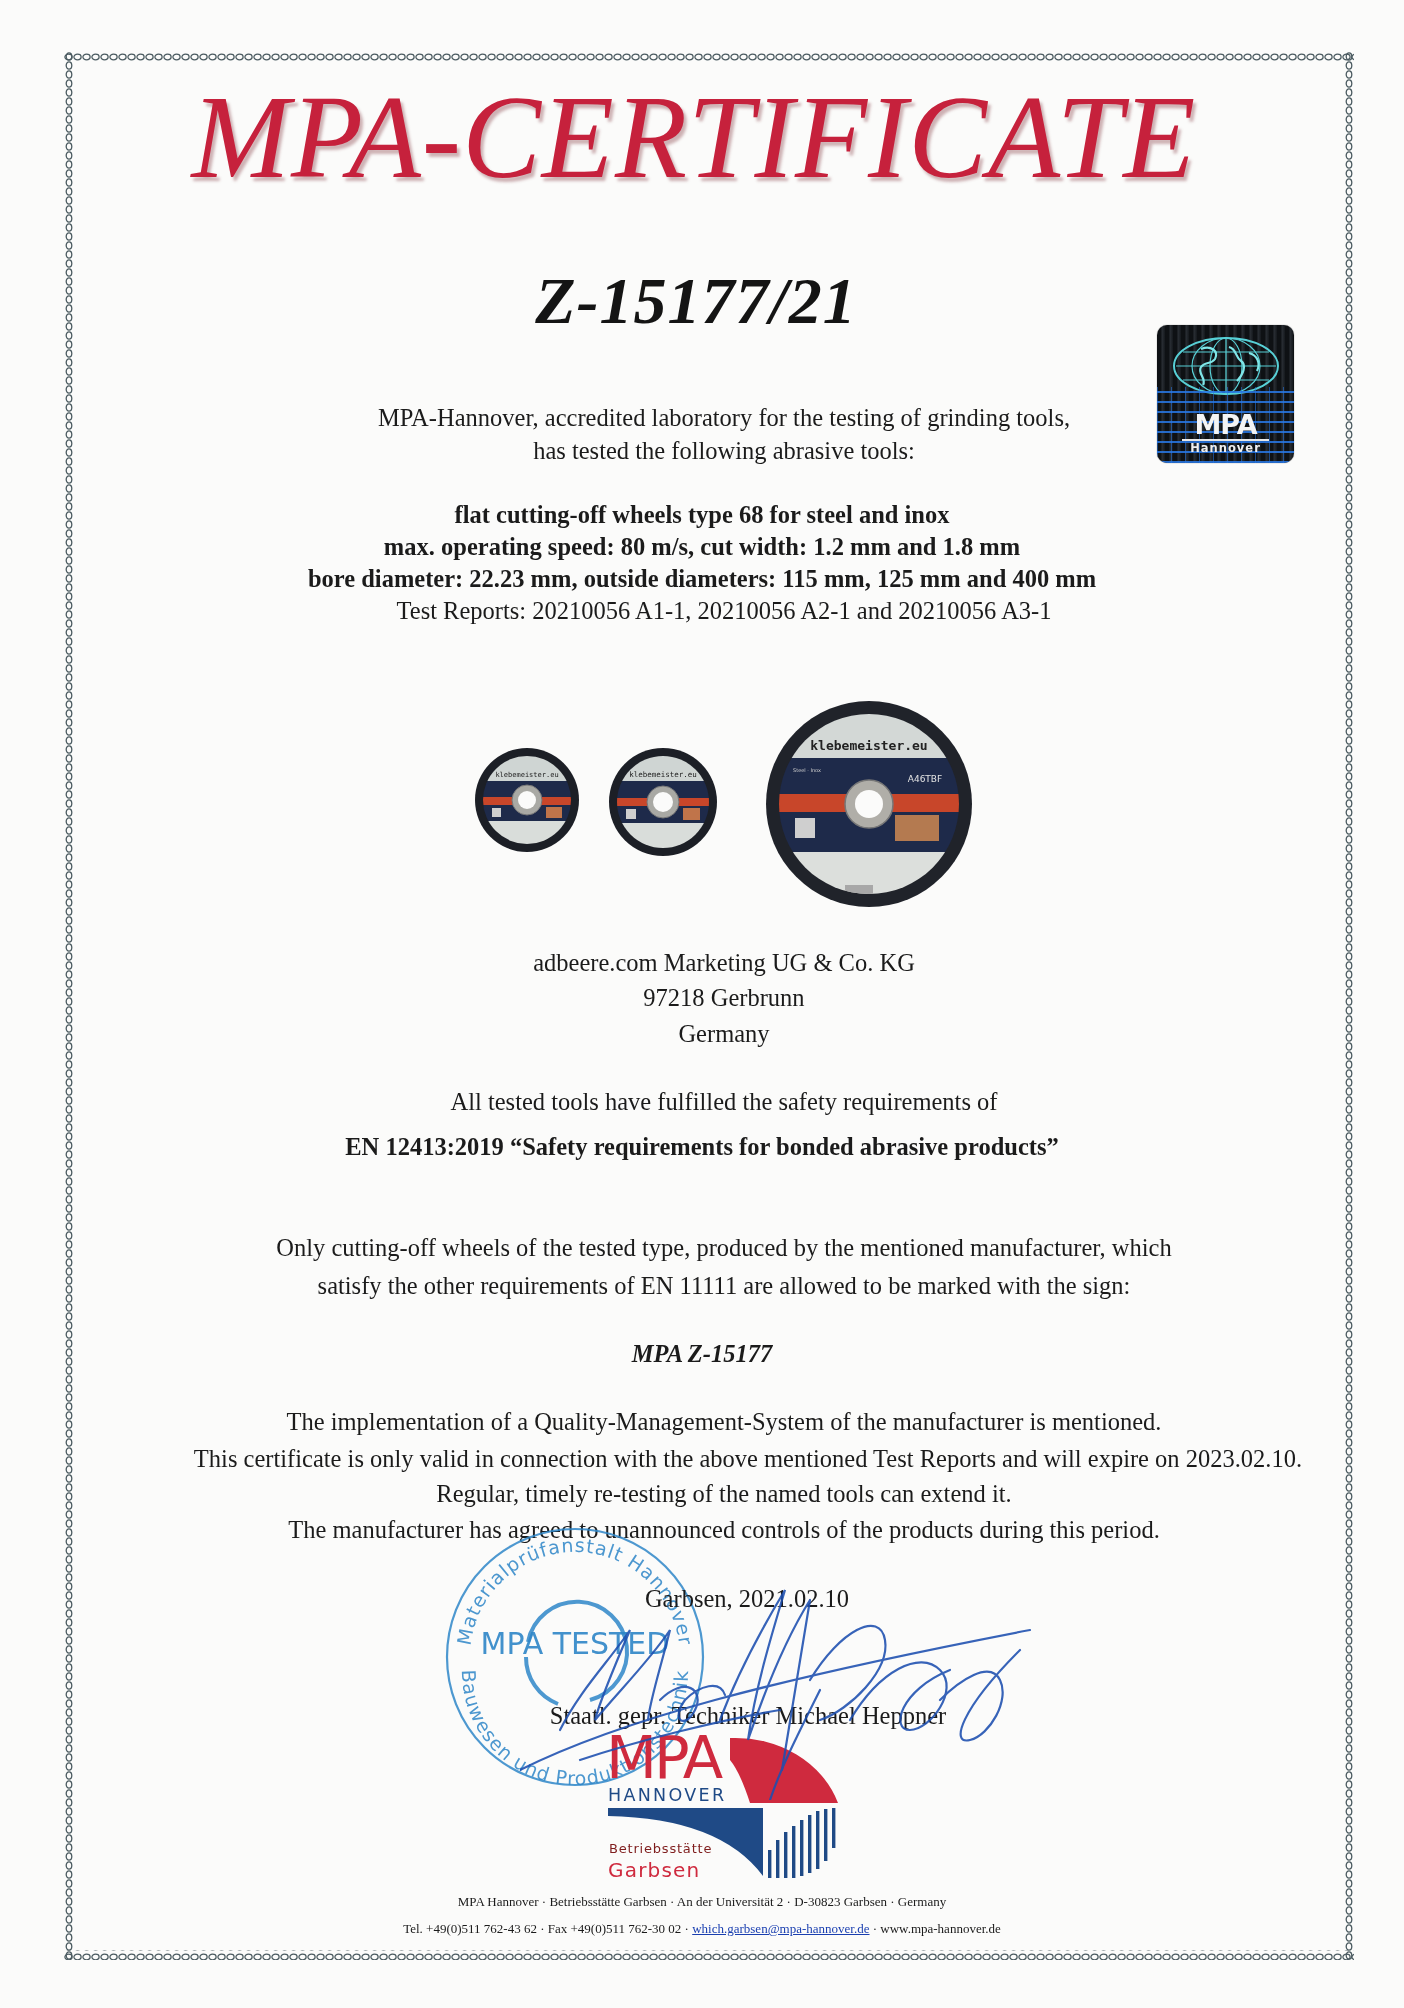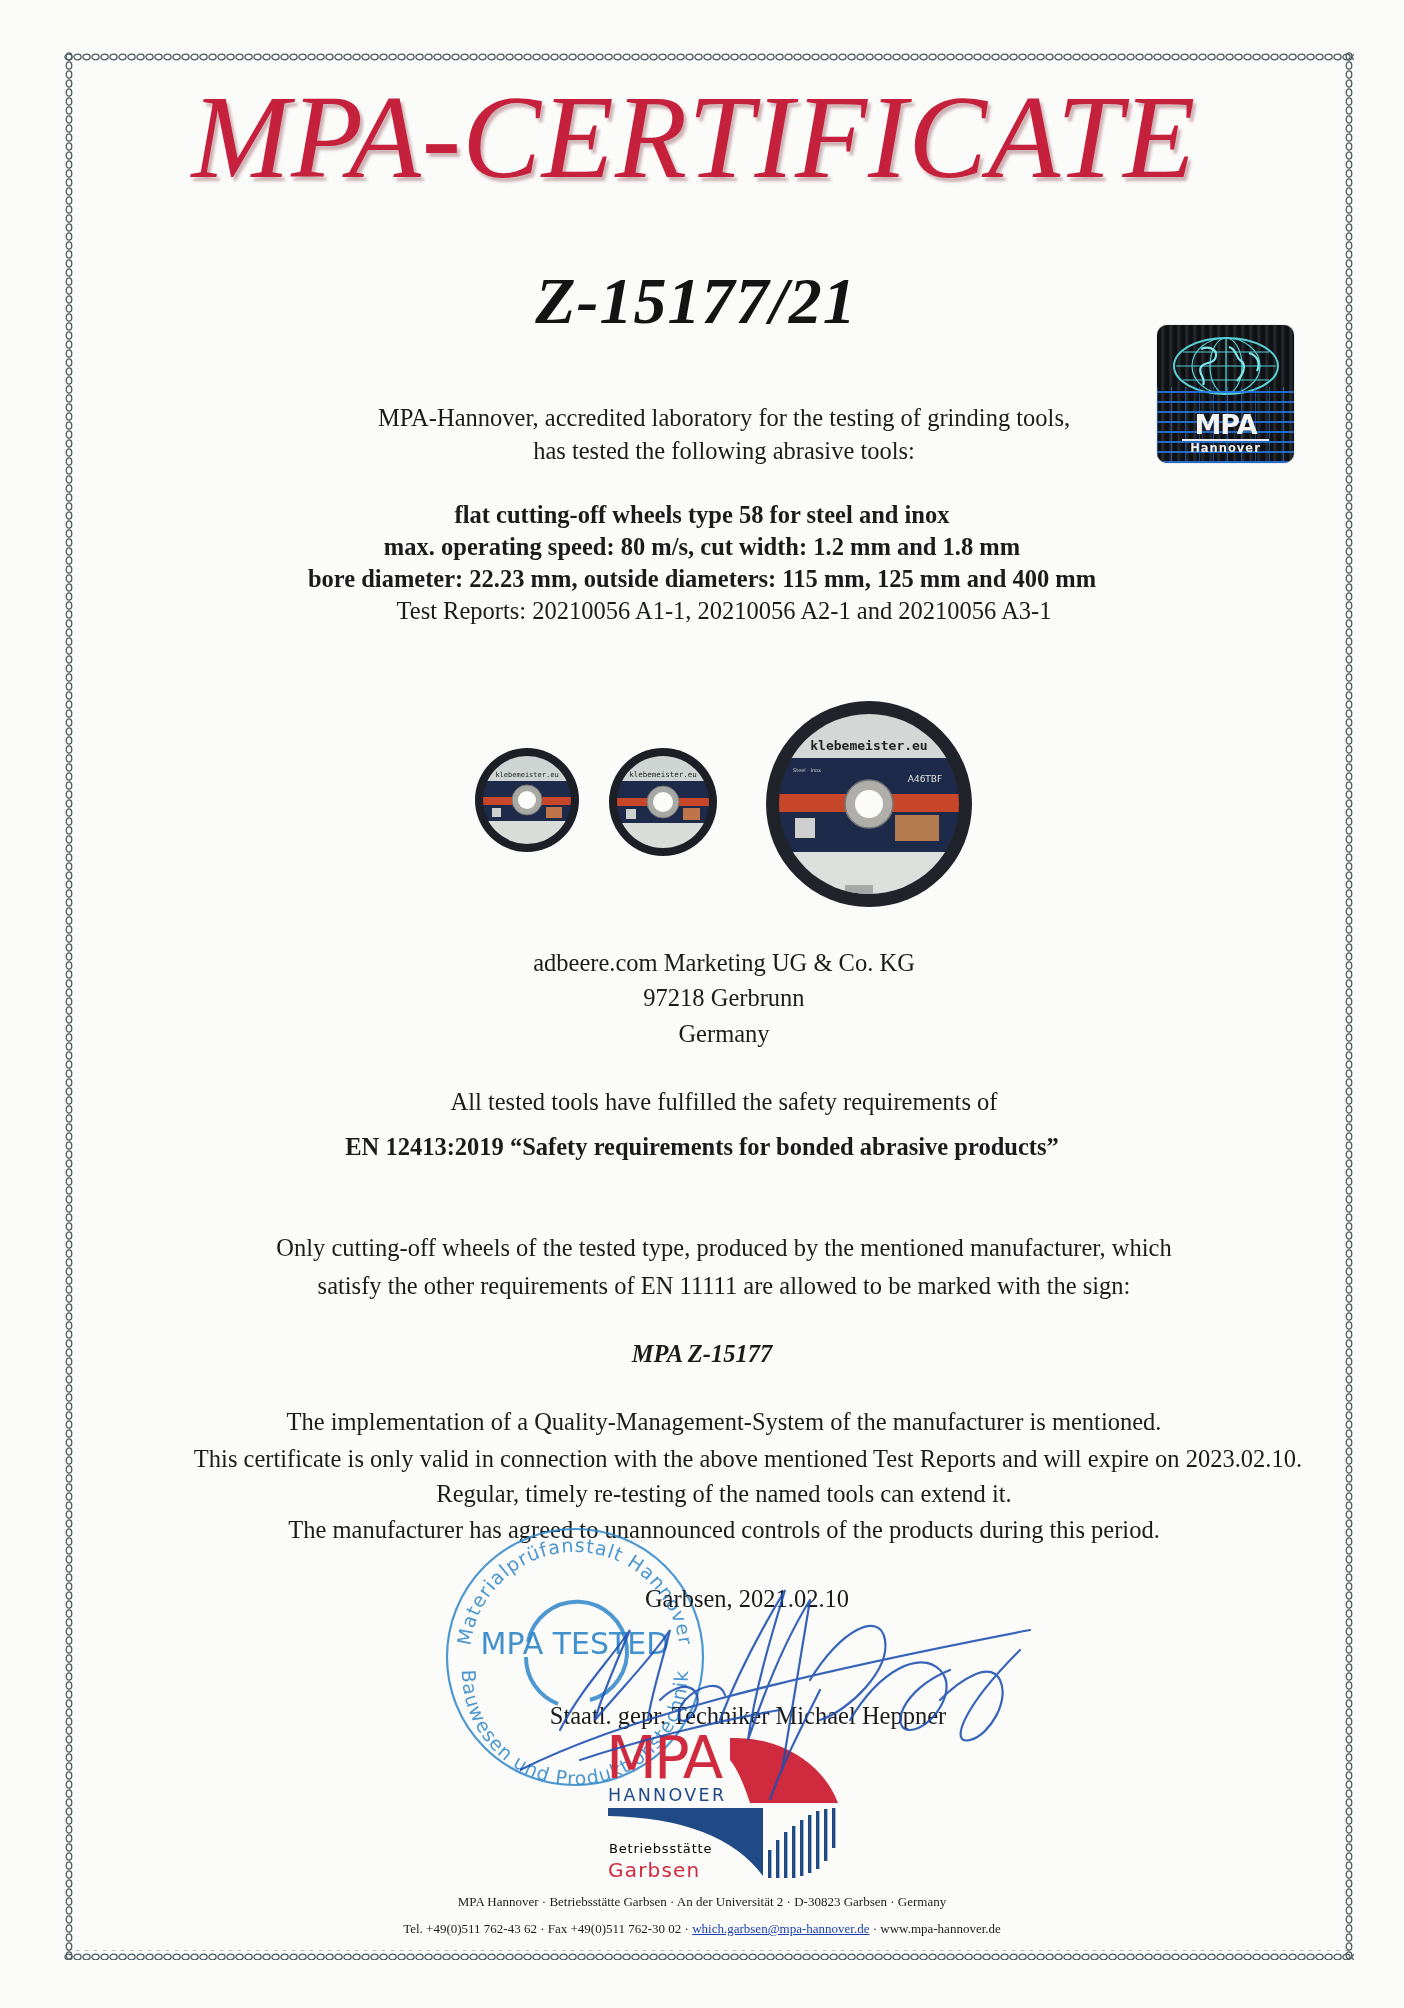--- a/index.html
+++ b/index.html
@@ -57,21 +57,21 @@
     position:absolute; left:606px; top:1728px; font-family:"DejaVu Sans", sans-serif;
     font-size:58px; color:#cf2a3e; letter-spacing:-3px; line-height:60px; font-weight:normal;
     transform:scaleX(1.02); transform-origin:left;
   }
   .logo-hannover {
     position:absolute; left:608px; top:1786px; font-family:"DejaVu Sans", sans-serif;
     font-size:17.5px; color:#1f4a86; letter-spacing:2.3px; line-height:18px;
   }
   .logo-betrieb {
     position:absolute; left:609px; top:1842px; font-family:"DejaVu Sans", sans-serif;
-    font-size:13px; color:#000000; letter-spacing:0.8px; line-height:14px;
+    font-size:13px; color:#7f1d1d; letter-spacing:0.8px; line-height:14px;
   }
   .logo-garbsen {
     position:absolute; left:608px; top:1857px; font-family:"DejaVu Sans", sans-serif;
     font-size:20px; color:#cf2a3e; letter-spacing:1.2px; line-height:26px;
   }
   .wheel { position:absolute; }
 </style>
 </head>
 <body>
 
@@ -108,21 +108,21 @@
   </svg>
   <div class="holo-grid"></div>
   <div class="holo-mpa">MPA</div>
   <div class="abs" style="left:25px;top:114px;width:87px;height:2px;background:#e8e8e8"></div>
   <div class="holo-han">Hannover</div>
 </div>
 
 <div class="center-line body-text" style="top:403px">MPA-Hannover, accredited laboratory for the testing of grinding tools,</div>
 <div class="center-line body-text" style="top:436px">has tested the following abrasive tools:</div>
 
-<div class="center-line bold-text" style="top:500px">flat cutting-off wheels type 58 for steel and inox</div>
+<div class="center-line bold-text" style="top:500px">flat cutting-off wheels type 68 for steel and inox</div>
 <div class="center-line bold-text" style="top:532px">max. operating speed: 80 m/s, cut width: 1.2 mm and 1.8 mm</div>
 <div class="center-line bold-text" style="top:564px">bore diameter: 22.23 mm, outside diameters: 115 mm, 125 mm and 400 mm</div>
 <div class="center-line body-text" style="top:596px">Test Reports: 20210056 A1-1, 20210056 A2-1 and 20210056 A3-1</div>
 
 <svg class="wheel" style="left:474px;top:747px" width="106" height="106" viewBox="0 0 106 106">
   <defs>
       <clipPath id="c1">
         <circle cx="53" cy="53" r="44"></circle>
       </clipPath>
     </defs>

